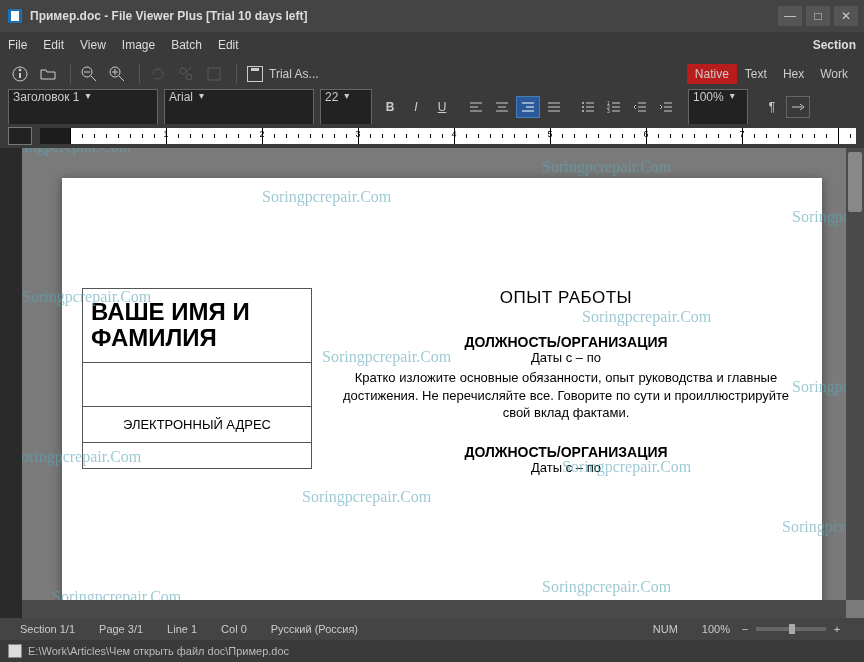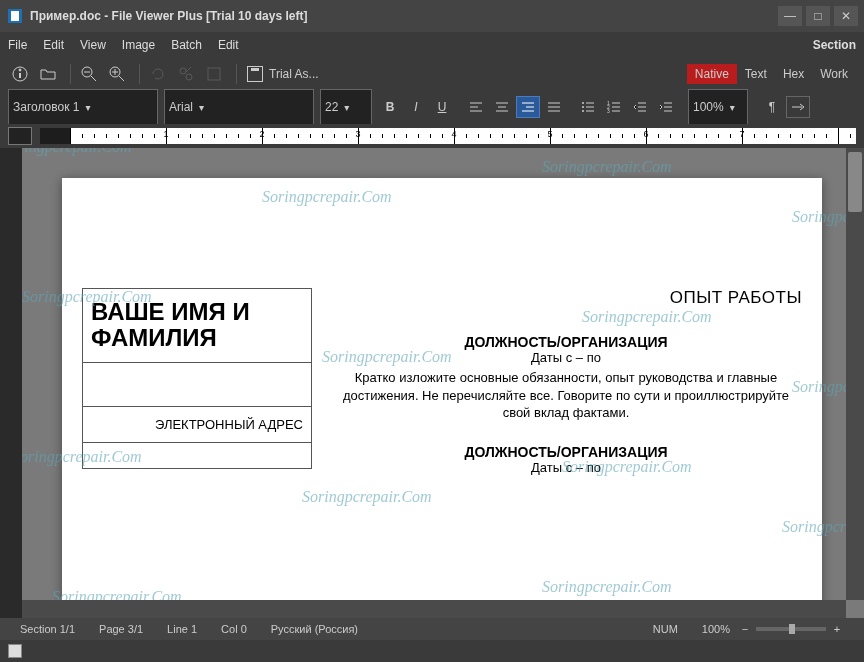--- a/index.html
+++ b/index.html
@@ -23,21 +23,21 @@
   .tool-btn.dim { opacity: .4; }
   .tool-sep { width: 1px; height: 20px; background: #555; margin: 0 6px; }
   .saveas { display:flex; align-items:center; cursor:default; margin-left:4px; }
   .saveas .floppy { width:16px; height:16px; border:1px solid #ccc; display:inline-block; margin-right:6px; position:relative; }
   .saveas .floppy::after { content:""; position:absolute; top:1px; left:3px; width:8px; height:3px; background:#ccc; }
   .view-tabs { margin-left:auto; display:flex; }
   .view-tab { padding: 3px 8px; color:#ccc; cursor:default; }
   .view-tab.active { background:#b91c1c; }
   
   .fmtbar { background: #3a3a3a; display: flex; align-items: center; padding: 3px 8px; height: 34px; color: #ccc; }
-  .combo { background:#222; border:1px solid #666; color:#ccc; height:36px; display:flex; align-items:center; padding: 0 4px; margin-right:6px; font-size:12px; cursor:default; }
+  .combo { background:#222; border:1px solid #666; color:#ccc; height:36px; display:flex; align-items:flex-start; padding: 0 4px; margin-right:6px; font-size:12px; cursor:default; }
   .combo .arrow { margin-left:6px; font-size:10px; }
   .fmt-btn { width:24px; height:22px; border:1px solid transparent; display:flex; align-items:center; justify-content:center; margin-right:2px; color:#ccc; cursor:default; }
   .fmt-btn.active { background:#2a5a9a; border-color:#4a7abf; }
   .fmt-btn.boxed { border:1px solid #666; }
   .fmt-group { display:flex; margin-right:8px; }
   
   .ruler-row { height: 24px; background: #3a3a3a; display:flex; align-items:center; }
   .tab-stop-box { width:24px; height:18px; border:1px solid #777; margin-left:8px; background:#222; }
   .hruler { flex:1; height:16px; background:#1d1d1d; margin:0 8px; position:relative; overflow:hidden; }
   .hruler-inner { position:absolute; left:30px; right:0; top:0; bottom:0; background:#fff; }
@@ -48,29 +48,29 @@
   .doc-area { flex:1; background:#7a7a7a; display:flex; position:relative; overflow:hidden; }
   .vruler { width:22px; background:#2a2a2a; }
   .page-viewport { flex:1; overflow:auto; background:#7a7a7a; padding: 30px 0 0 40px; position:relative; }
   .page { width: 760px; min-height: 900px; background:#fff; box-shadow: 0 2px 10px rgba(0,0,0,.4); padding: 110px 20px 20px 20px; }
   .doc-grid { display:flex; gap:18px; }
   .col-left { width: 230px; }
   .col-right { flex:1; }
   .col-left table { width:100%; border-collapse:collapse; }
   .col-left td { border:1px solid #555; padding:10px 8px; font-family: Arial, sans-serif; }
   .name-cell { font-size:24px; font-weight:bold; line-height:1.1; }
-  .label-cell { font-size:13px; text-align:right; }
-  .col-right h3 { font-family: Arial; font-size:17px; font-weight:normal; text-align:right; margin-bottom:26px; letter-spacing:.5px; }
+  .label-cell { font-size:13px; text-align:center; }
+  .col-right h3 { font-family: Arial; font-size:17px; font-weight:normal; text-align:center; margin-bottom:26px; letter-spacing:.5px; }
   .col-right .role { font-family: Arial; font-size:14px; font-weight:bold; text-align:center; }
   .col-right .dates { font-family: Arial; font-size:13px; text-align:center; margin-bottom:4px; }
   .col-right .desc { font-family: Arial; font-size:13px; text-align:center; line-height:1.35; margin-bottom:22px; }
   .vscroll { width:18px; background:#4a4a4a; position:absolute; right:0; top:0; bottom:18px; }
   .vscroll .thumb { position:absolute; left:2px; right:2px; top:4px; height:60px; background:#888; border-radius:2px; }
   .hscroll { height:18px; background:#4a4a4a; position:absolute; left:22px; right:18px; bottom:0; }
-  .watermark { position:absolute; color:#5fa6b6; font-style:italic; font-family: "Comic Sans MS", cursive; font-size:16px; opacity:.6; pointer-events:none; white-space:nowrap; }
+  .watermark { position:absolute; color:#5fa6b6; font-family: "Comic Sans MS", cursive; font-size:16px; opacity:.6; pointer-events:none; white-space:nowrap; }
   
   .statusbar { height:22px; background:#444; color:#ccc; font-size:11px; display:flex; align-items:center; padding:0 20px; }
   .statusbar .cell { margin-right:24px; }
   .statusbar .spacer { flex:1; }
   .zoom-ctrl { display:flex; align-items:center; }
   .zoom-ctrl .z { width:14px; text-align:center; cursor:default; }
   .zoom-slider { width:70px; height:4px; background:#666; margin:0 4px; position:relative; }
   .zoom-slider .knob { position:absolute; left:33px; top:-3px; width:6px; height:10px; background:#aaa; }
   .pathbar { height:22px; background:#3a3a3a; color:#bbb; font-size:11px; display:flex; align-items:center; padding:0 8px; }
   .pathbar .doc-icon { width:14px; height:14px; border:1px solid #888; margin-right:6px; background:#ddd; position:relative; }
@@ -423,15 +423,16 @@
       <span class="z">−</span>
       <div class="zoom-slider">
           <div class="knob"></div>
         </div>
       <span class="z">+</span>
     </div>
   </div>
 
   <div class="pathbar">
     <span class="doc-icon"></span>
+    <span>E:\Work\Articles\Чем открыть файл doc\Пример.doc</span>
   </div>
 
 </div>
 
 </body></html>

